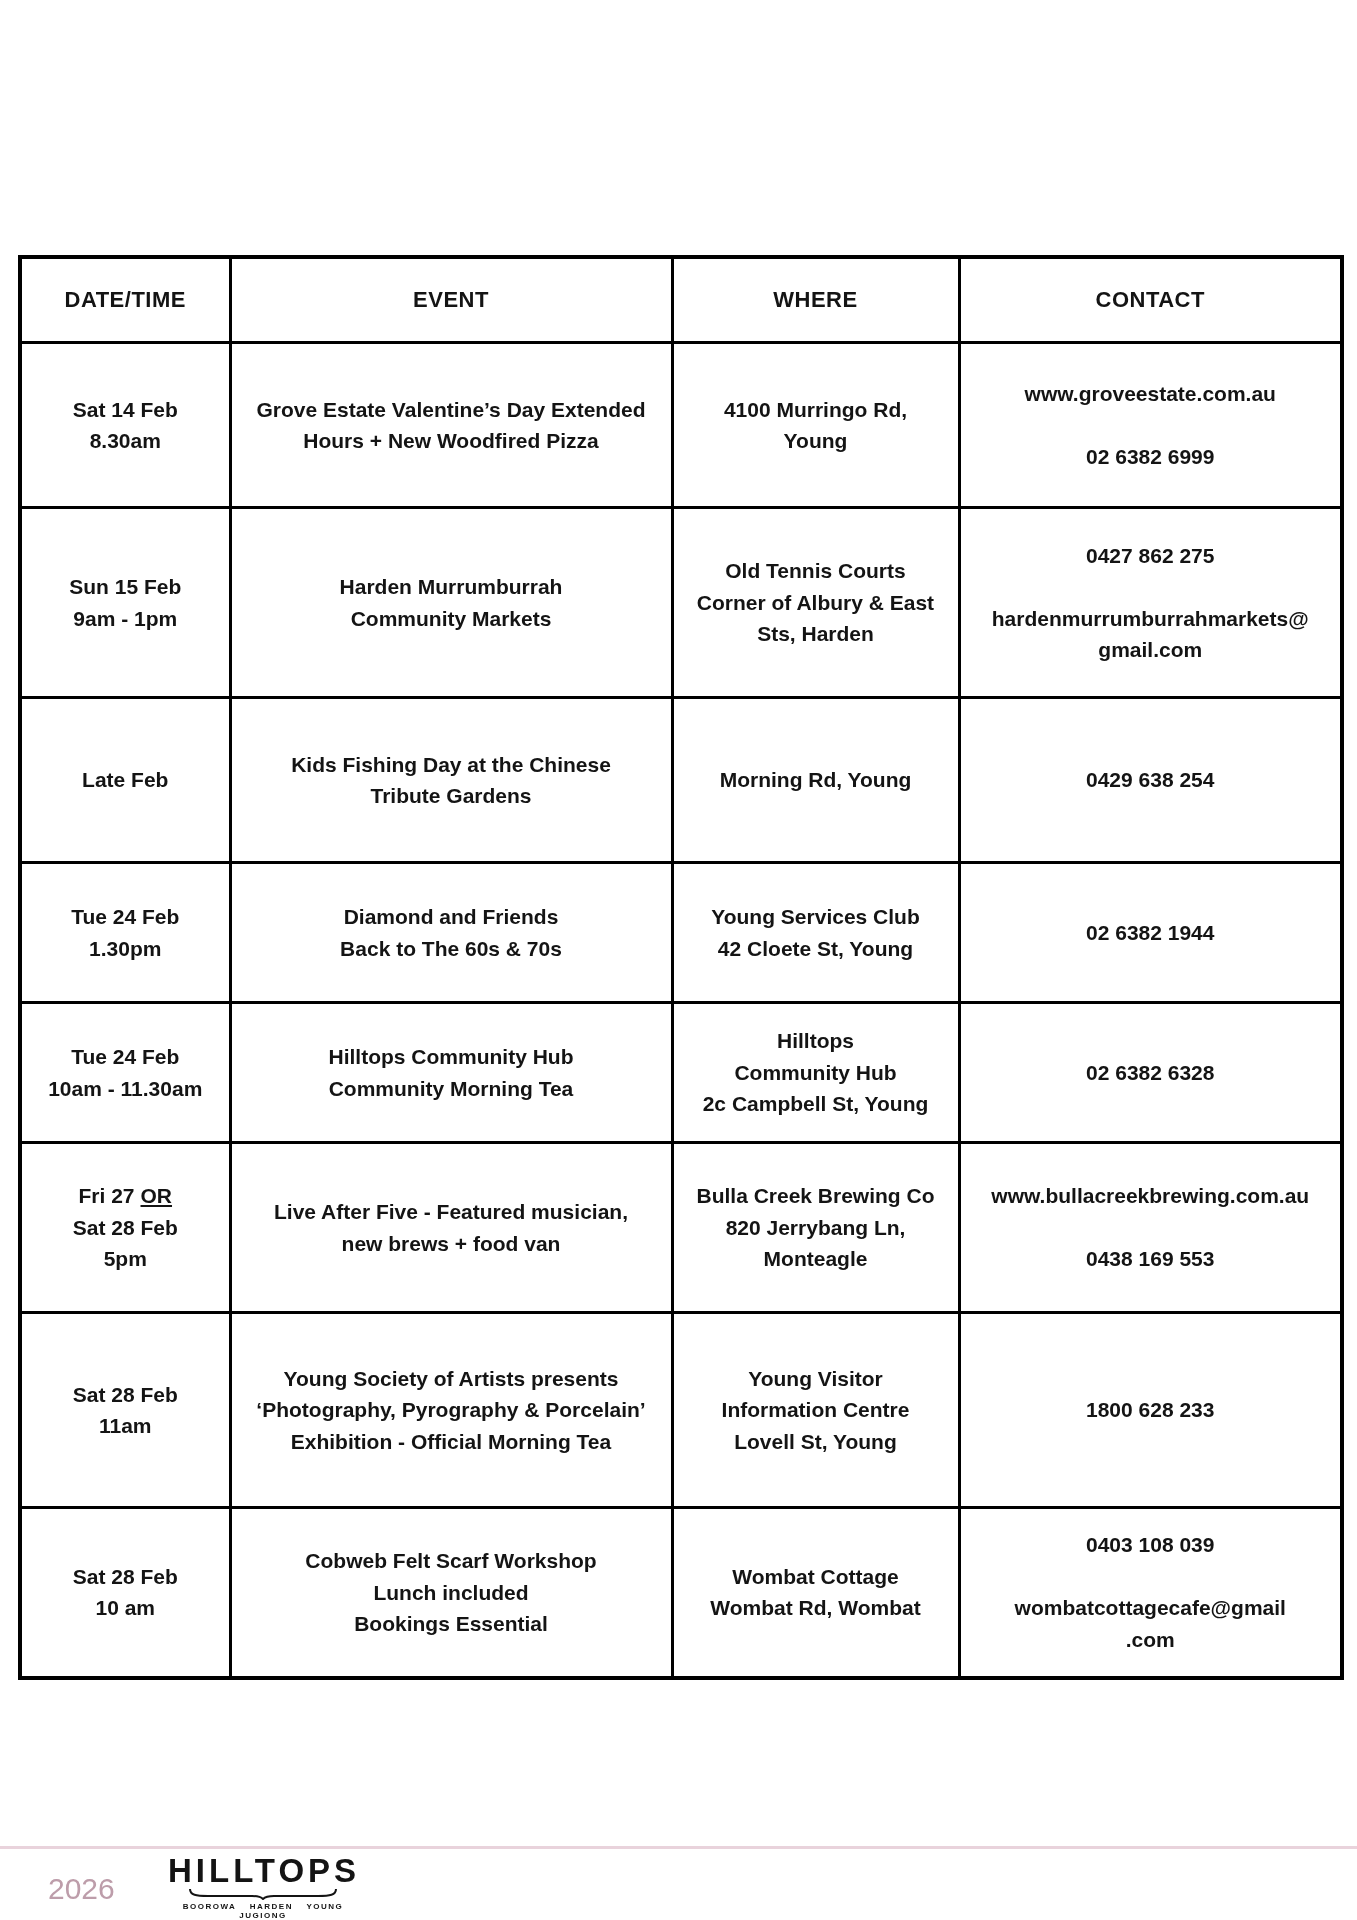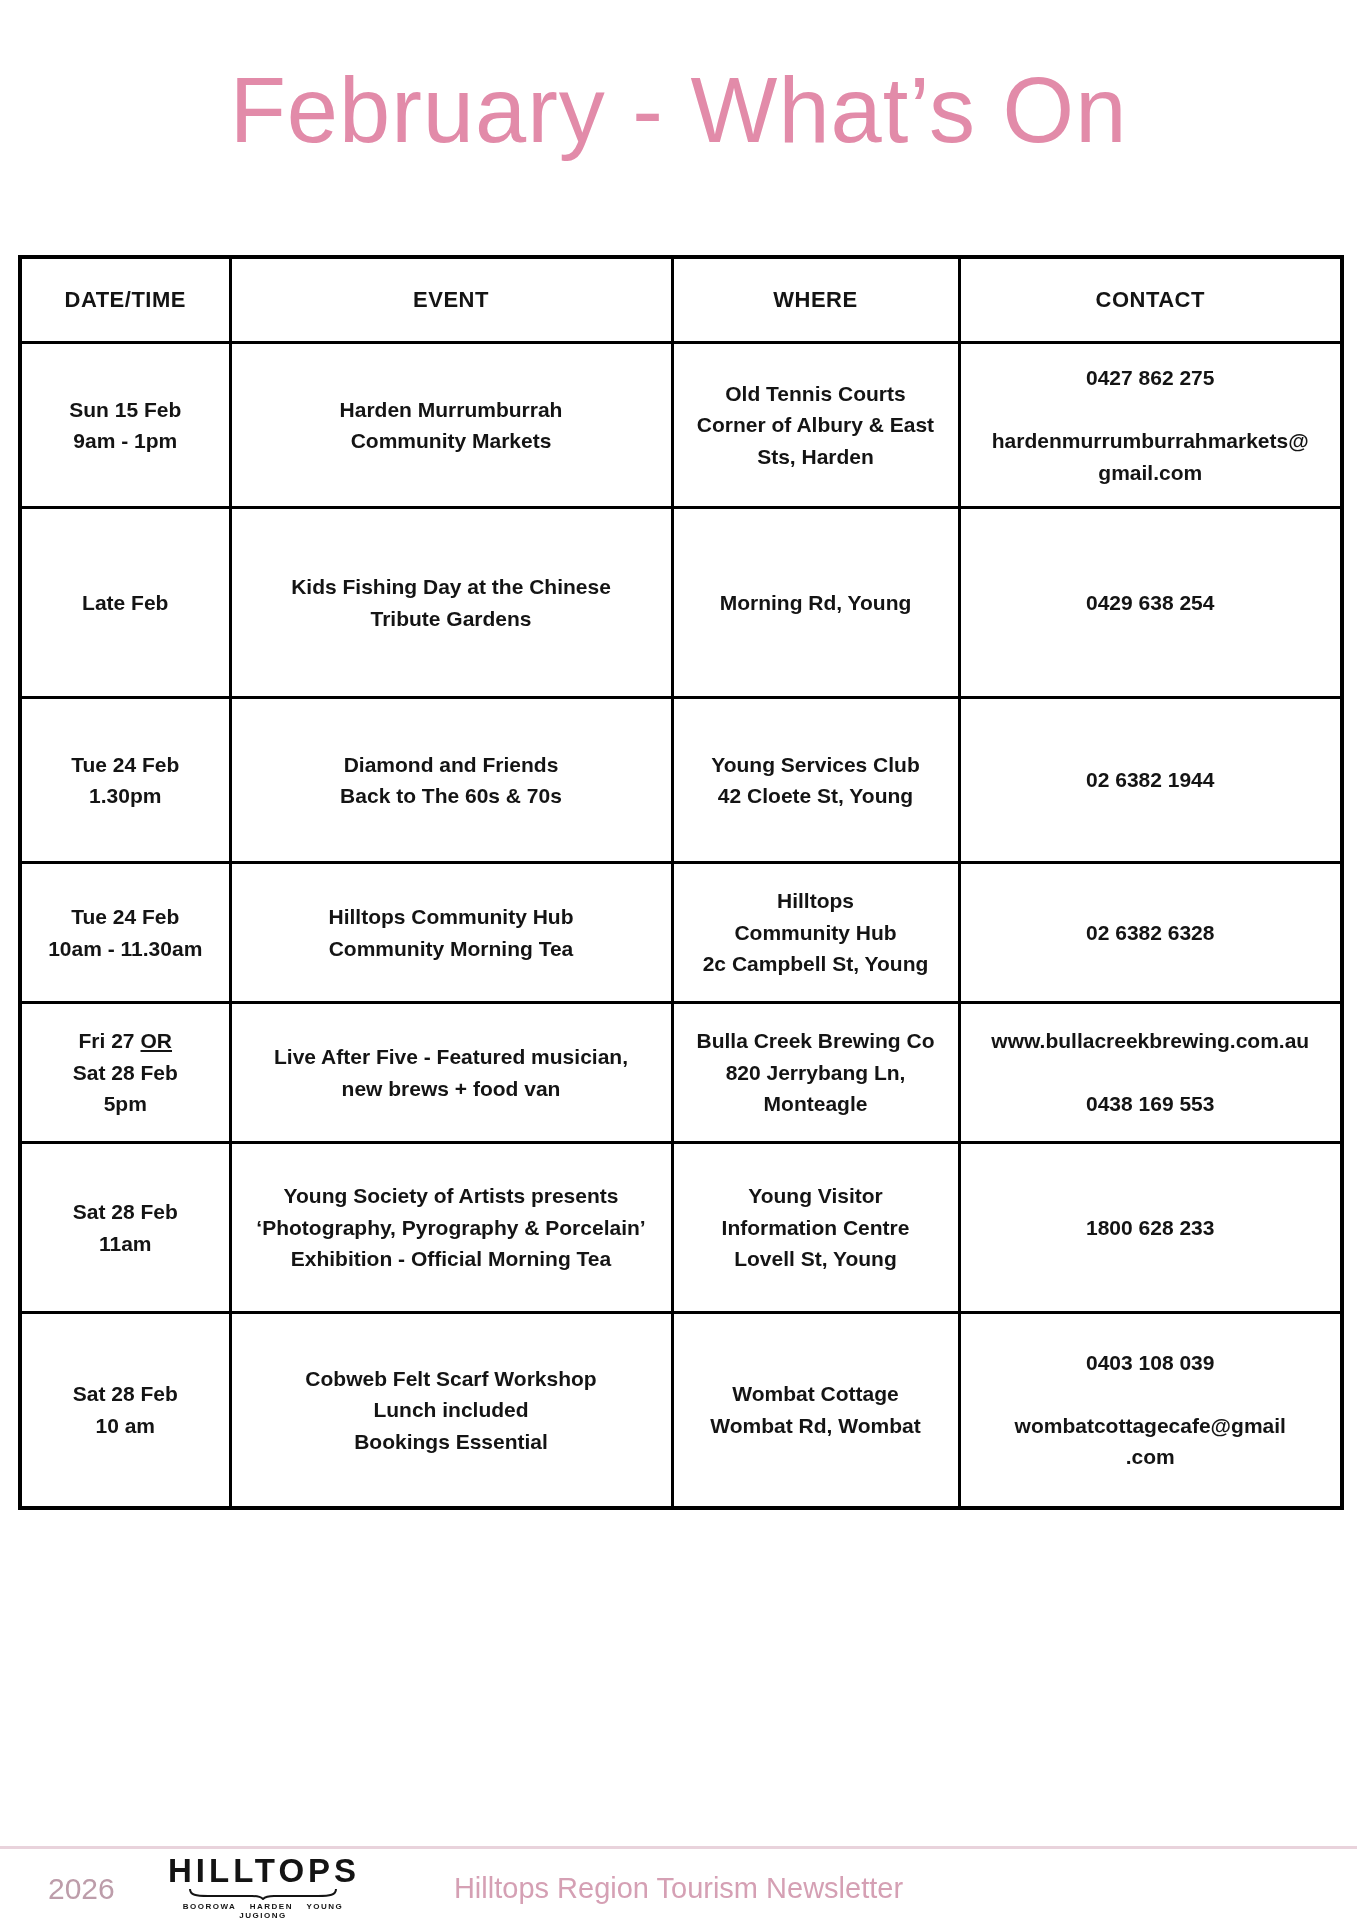--- a/index.html
+++ b/index.html
@@ -82,38 +82,48 @@
   .footer-website {
     position:absolute; right:20px; top:1872px;
     font-size:29px; color:#c7a2b1;
   }
 </style>
 </head>
 <body>
 
 <div class="page">
 
-  <div class="page-title">February - What’s On</div>
 
   <table class="events">
     <colgroup>
       <col style="width:210px">
       <col style="width:442px">
       <col style="width:287px">
       <col style="width:383px">
     </colgroup>
     <thead>
       <tr>
         <th>DATE/TIME</th>
         <th>EVENT</th>
         <th>WHERE</th>
         <th>CONTACT</th>
       </tr>
     </thead>
     <tbody>
+      <tr>
+        <td>Sat 14 Feb
+8.30am</td>
+        <td>Grove Estate Valentine’s Day Extended
+Hours + New Woodfired Pizza</td>
+        <td>4100 Murringo Rd,
+Young</td>
+        <td>www.groveestate.com.au
+
+02 6382 6999</td>
+      </tr>
       <tr>
         <td>Sun 15 Feb
 9am - 1pm</td>
         <td>Harden Murrumburrah
 Community Markets</td>
         <td>Old Tennis Courts
 Corner of Albury &amp; East
 Sts, Harden</td>
         <td>0427 862 275
 
@@ -191,16 +201,15 @@
   <div class="footer-year">2026</div>
 
   <div class="logo">
     <div class="logo-word">HILLTOPS</div>
     <svg class="logo-brace" width="150" height="12" viewBox="0 0 150 12">
       <path d="M2 1 C2 7, 8 8, 20 8 L64 8 C71 8, 73 9, 75 11 C77 9, 79 8, 86 8 L130 8 C142 8, 148 7, 148 1" fill="none" stroke="#141414" stroke-width="2"></path>
     </svg>
     <div class="logo-towns">BOOROWA HARDEN YOUNG JUGIONG</div>
   </div>
 
-  <div class="footer-newsletter">Hilltops Region Tourism Newsletter</div>
 
 
 </div>
 
 </body></html>

